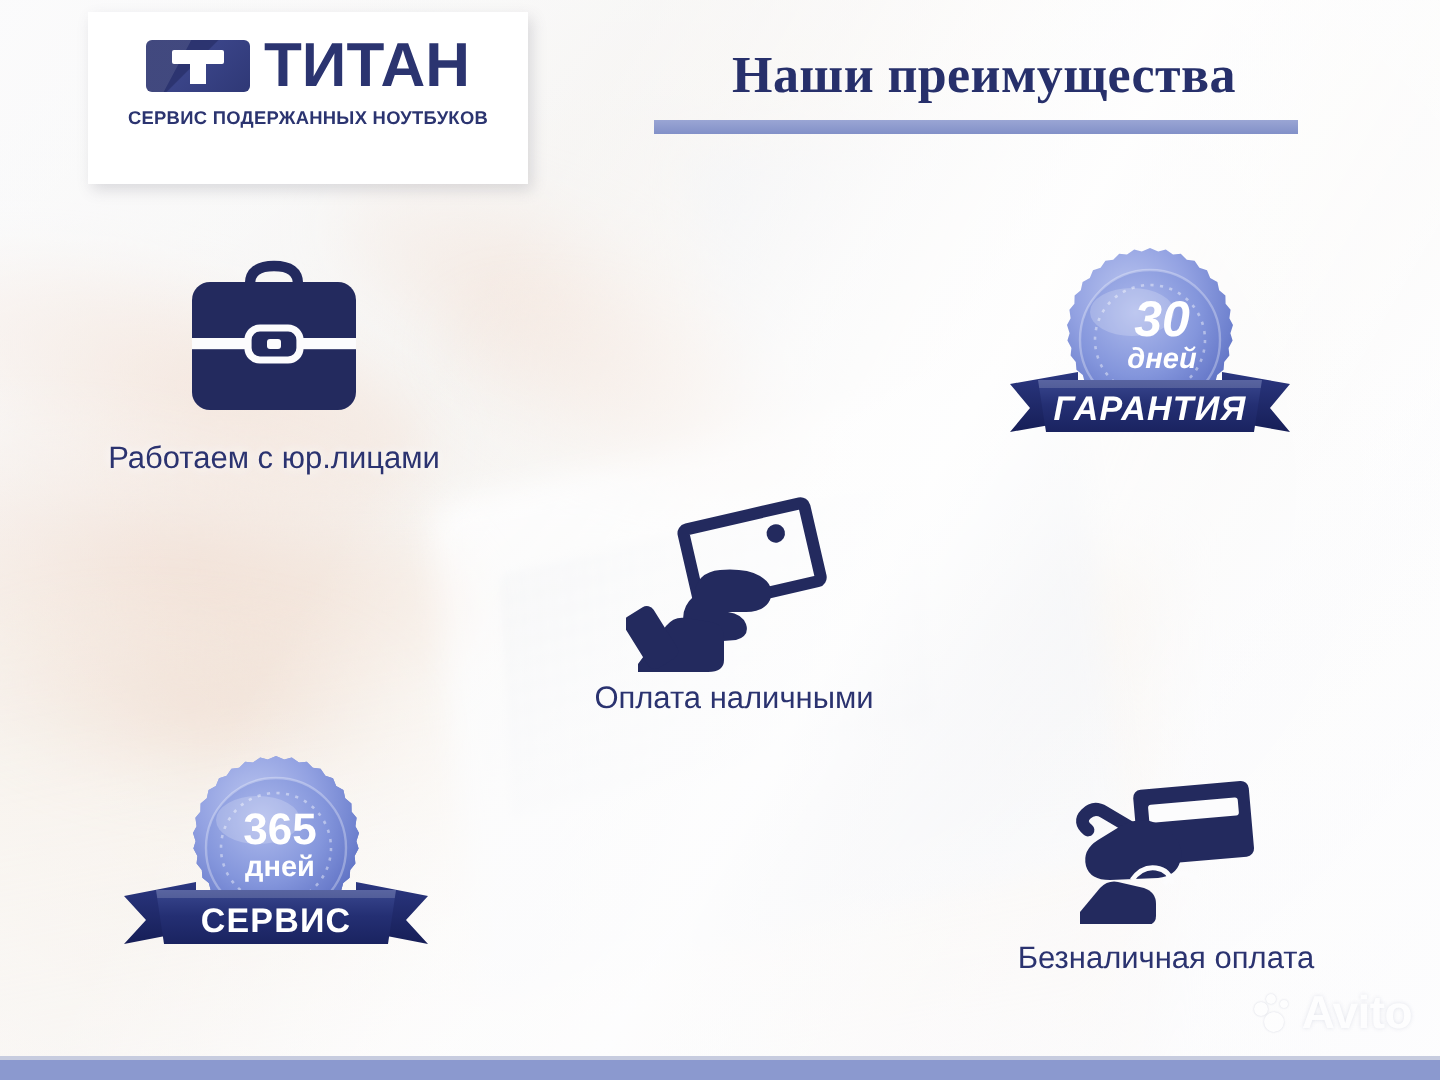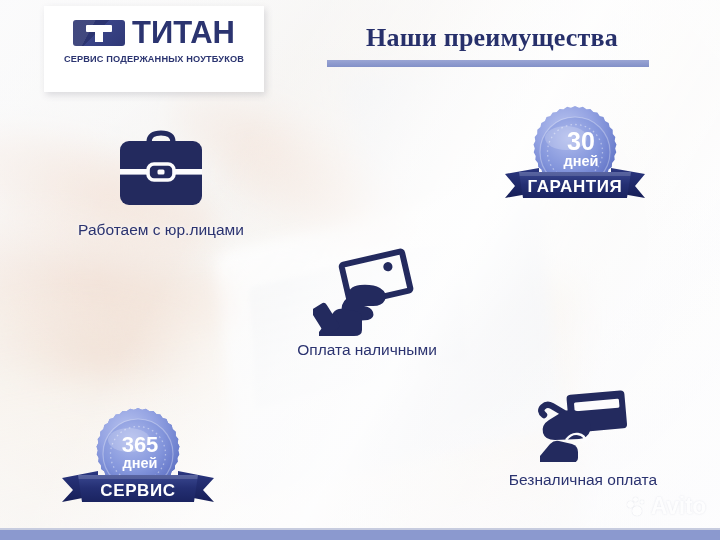--- a/index.html
+++ b/index.html
@@ -122,32 +122,32 @@
     margin-top:9px; width:322px; height:7px;
     background:linear-gradient(to bottom,#9aa5d4,#8290c8);
   }
 
   
   .feature { position:absolute; text-align:center; }
   .feature-label {
     font-size:15.5px; color:#2b3370; font-weight:400; white-space:nowrap;
     text-shadow:0 0 6px rgba(255,255,255,.85), 0 0 12px rgba(255,255,255,.6);
   }
-  .f-legal  { left:36px;  top:122px; width:250px; }
+  .f-legal  { left:12px;  top:122px; width:250px; }
   .f-cash   { left:262px; top:244px; width:210px; }
   .f-card   { left:478px; top:386px; width:210px; }
   .icon-wrap { display:flex; justify-content:center; align-items:flex-end; }
   .f-legal .icon-wrap { height:90px; margin-bottom:9px; }
   .f-cash  .icon-wrap { height:92px; margin-bottom:5px; }
   .f-card  .icon-wrap { height:76px; margin-bottom:9px; }
 
   
   .badge { position:absolute; width:160px; height:112px; }
-  .b-guar { left:495px; top:100px; }
-  .b-serv { left:58px;  top:402px; }
+  .b-guar { left:495px; top:118px;font-style:italic; }
+  .b-serv { left:58px;  top:372px; }
   .badge svg { display:block; width:100%; height:100%; }
   .badge-num  { font-size:25px; font-weight:700; fill:#fff; }
   .badge-num.small { font-size:22px; }
   .badge-days { font-size:14.5px; font-weight:700; fill:#fff; }
   .badge-word { font-size:17px; font-weight:700; fill:#fff; letter-spacing:.6px; }
 
   
   .avito {
     position:absolute; right:14px; bottom:22px;
     display:flex; align-items:center; gap:5px;

